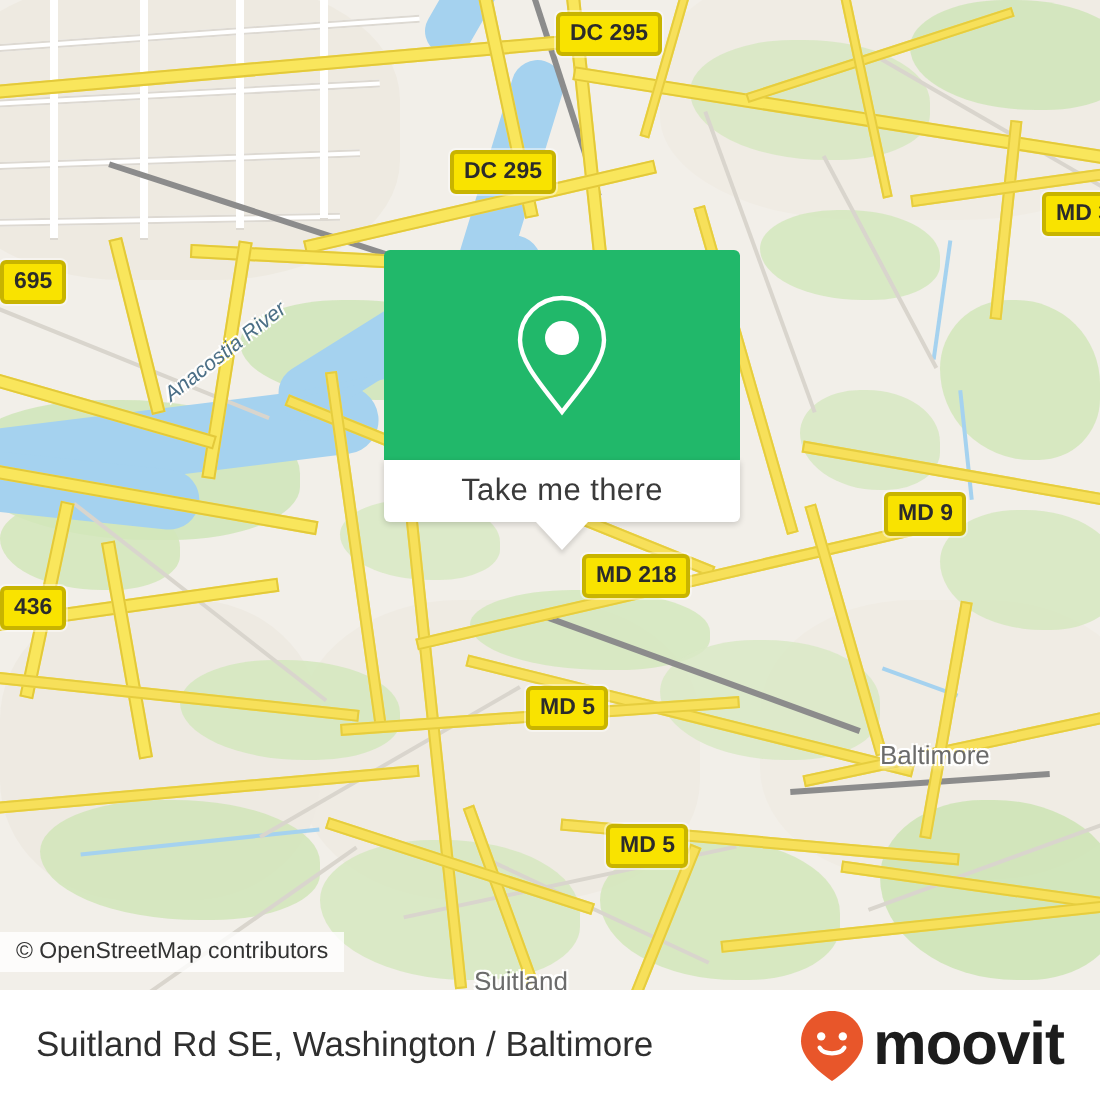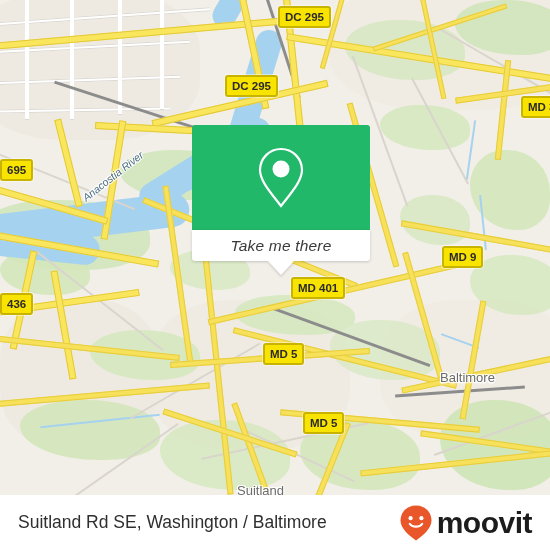--- a/index.html
+++ b/index.html
@@ -45,21 +45,20 @@
   
   #callout{position:absolute;left:192px;top:125px;width:178px;}
   #callout-green{
     height:105px;background:#21b86a;border-radius:3px 3px 0 0;
     display:flex;align-items:center;justify-content:center;
   }
   #callout-white{
     height:31px;background:#ffffff;border-radius:0 0 3px 3px;
     display:flex;align-items:center;justify-content:center;
     box-shadow:0 1px 3px rgba(0,0,0,.18);
-    font-style:italic;
   }
   #callout-label{font-size:15.5px;color:#3a3a3a;letter-spacing:.2px;}
   #callout-tail{
     position:absolute;left:50%;top:136px;margin-left:-13px;
     width:0;height:0;border-left:13px solid transparent;border-right:13px solid transparent;
     border-top:14px solid #ffffff;filter:drop-shadow(0 2px 1px rgba(0,0,0,.13));
   }
 
   
   #footer{position:absolute;left:0;top:495px;width:550px;height:55px;background:#ffffff;}
@@ -177,31 +176,32 @@
     <div class="rdmajor" style="left:470px;top:300px;width:6px;height:120px;transform:rotate(10deg);"></div>
     <div class="rdmajor" style="left:420px;top:440px;width:140px;height:6px;transform:rotate(8deg);"></div>
     <div class="rdmajor" style="left:500px;top:60px;width:6px;height:100px;transform:rotate(6deg);"></div>
     <div class="rdmajor" style="left:455px;top:90px;width:110px;height:6px;transform:rotate(-8deg);"></div>
     <div class="rdmajor" style="left:360px;top:460px;width:200px;height:6px;transform:rotate(-6deg);"></div>
 
     <div id="map-overlays">
         <div class="shield" style="left: 278px; top: 6px;">DC 295</div>
         <div class="shield" style="left: 225px; top: 75px;">DC 295</div>
         <div class="shield" style="left: 521px; top: 96px;">MD 3</div>
-        <div class="shield" style="left: 0px; top: 130px; margin-top: 29px;">695</div>
+        <div class="shield" style="left: 0px; top: 130px;">695</div>
         <div class="shield" style="left: 442px; top: 246px;">MD 9</div>
-        <div class="shield" style="left: 291px; top: 277px;">MD 401</div>
+        <div class="shield" style="left: 291px; top: 277px;">MD 218</div>
         <div class="shield" style="left: 0px; top: 293px;">436</div>
         <div class="shield" style="left: 263px; top: 343px;">MD 5</div>
         <div class="shield" style="left: 303px; top: 412px;">MD 5</div>
         <div class="placelbl" style="left: 440px; top: 370px;">Baltimore</div>
         <div class="placelbl" style="left: 237px; top: 483px;">Suitland</div>
         <div class="riverlbl" style="left: 76px; top: 170px; transform: rotate(-38deg);">Anacostia River</div>
       </div>
 
+    <div id="osm-attrib">© OpenStreetMap contributors</div>
   </div>
 
   <div id="callout">
     <div id="callout-green">
       <svg width="56" height="70" viewBox="0 0 56 70">
         <path d="M28 6 C16.4 6 7 15.4 7 27 C7 38 18 50 28 63 C38 50 49 38 49 27 C49 15.4 39.6 6 28 6 Z" fill="none" stroke="#ffffff" stroke-width="2.2"></path>
         <circle cx="28" cy="26" r="8.5" fill="#ffffff"></circle>
       </svg>
     </div>
     <div id="callout-white">

